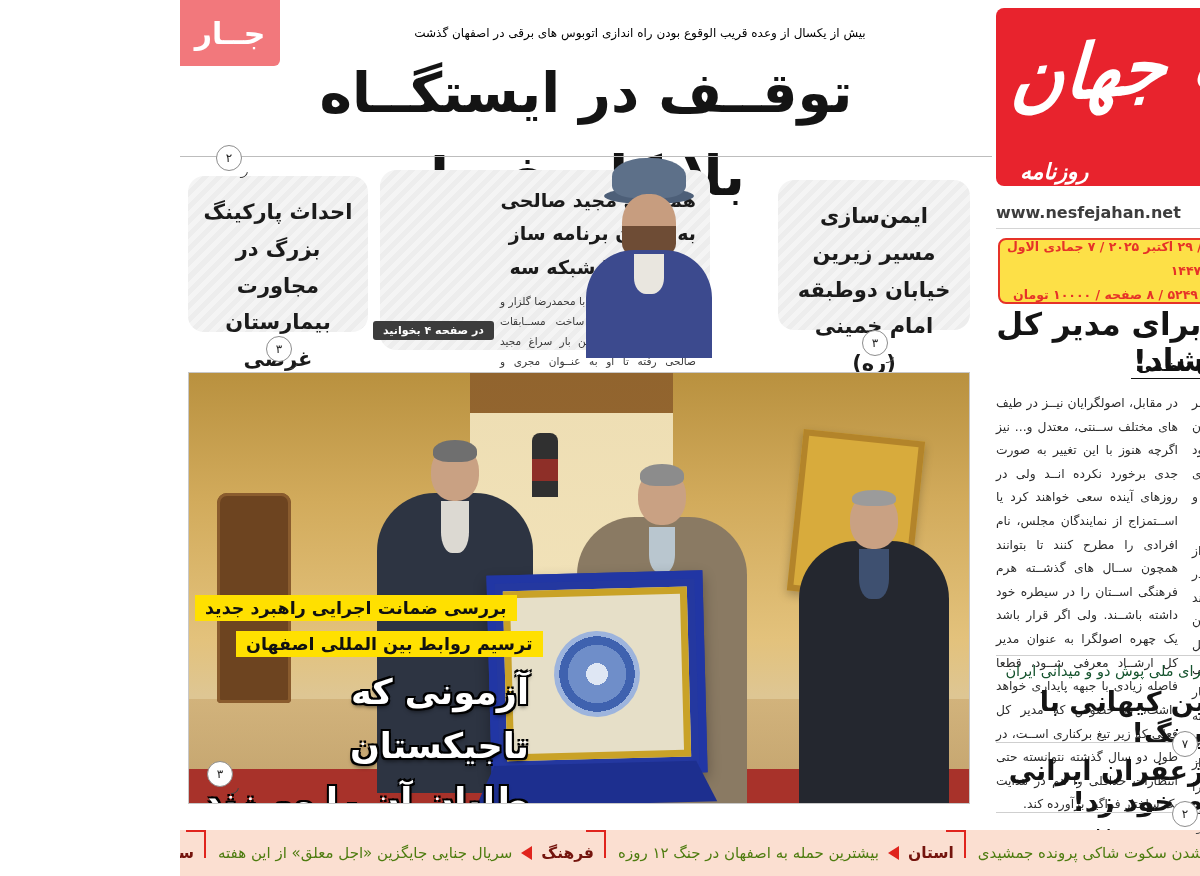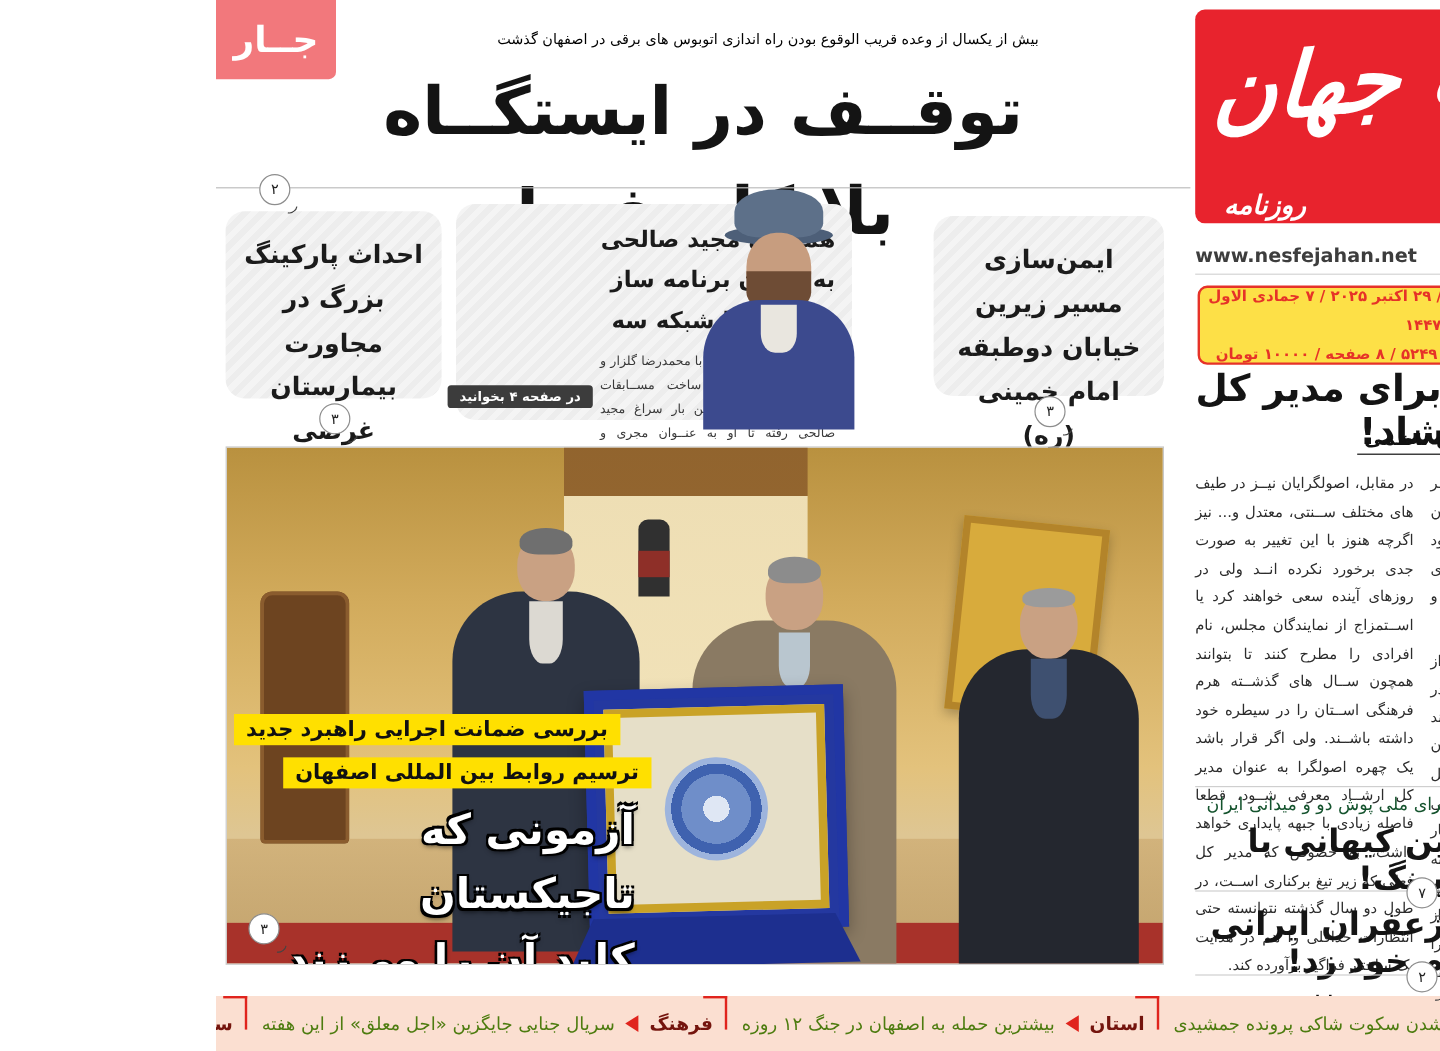--- a/index.html
+++ b/index.html
@@ -209,21 +209,21 @@
     <div class="gift">
       <div class="gold"></div>
       <div class="medal"></div>
       <div class="stand"></div>
     </div>
 
     <div class="hl hl-1">بررسی ضمانت اجرایی راهبرد جدید</div>
     <div class="hl hl-2">ترسیم روابط بین المللی اصفهان</div>
     <div class="photo-head">
       <div>آزمونی که تاجیکستان</div>
-      <div>کلید آن را می‌زند</div>
+      <div>طلبان آن را می‌زند</div>
     </div>
     <div class="pnum photo-pnum">۳</div>
   </div>
 
   <div class="logo-box">
     <div class="logo-title">نصف جهان</div>
     <div class="logo-sub">روزنامه</div>
   </div>
   <div class="site-row">
     <span class="site-url">www.nesfejahan.net</span>

